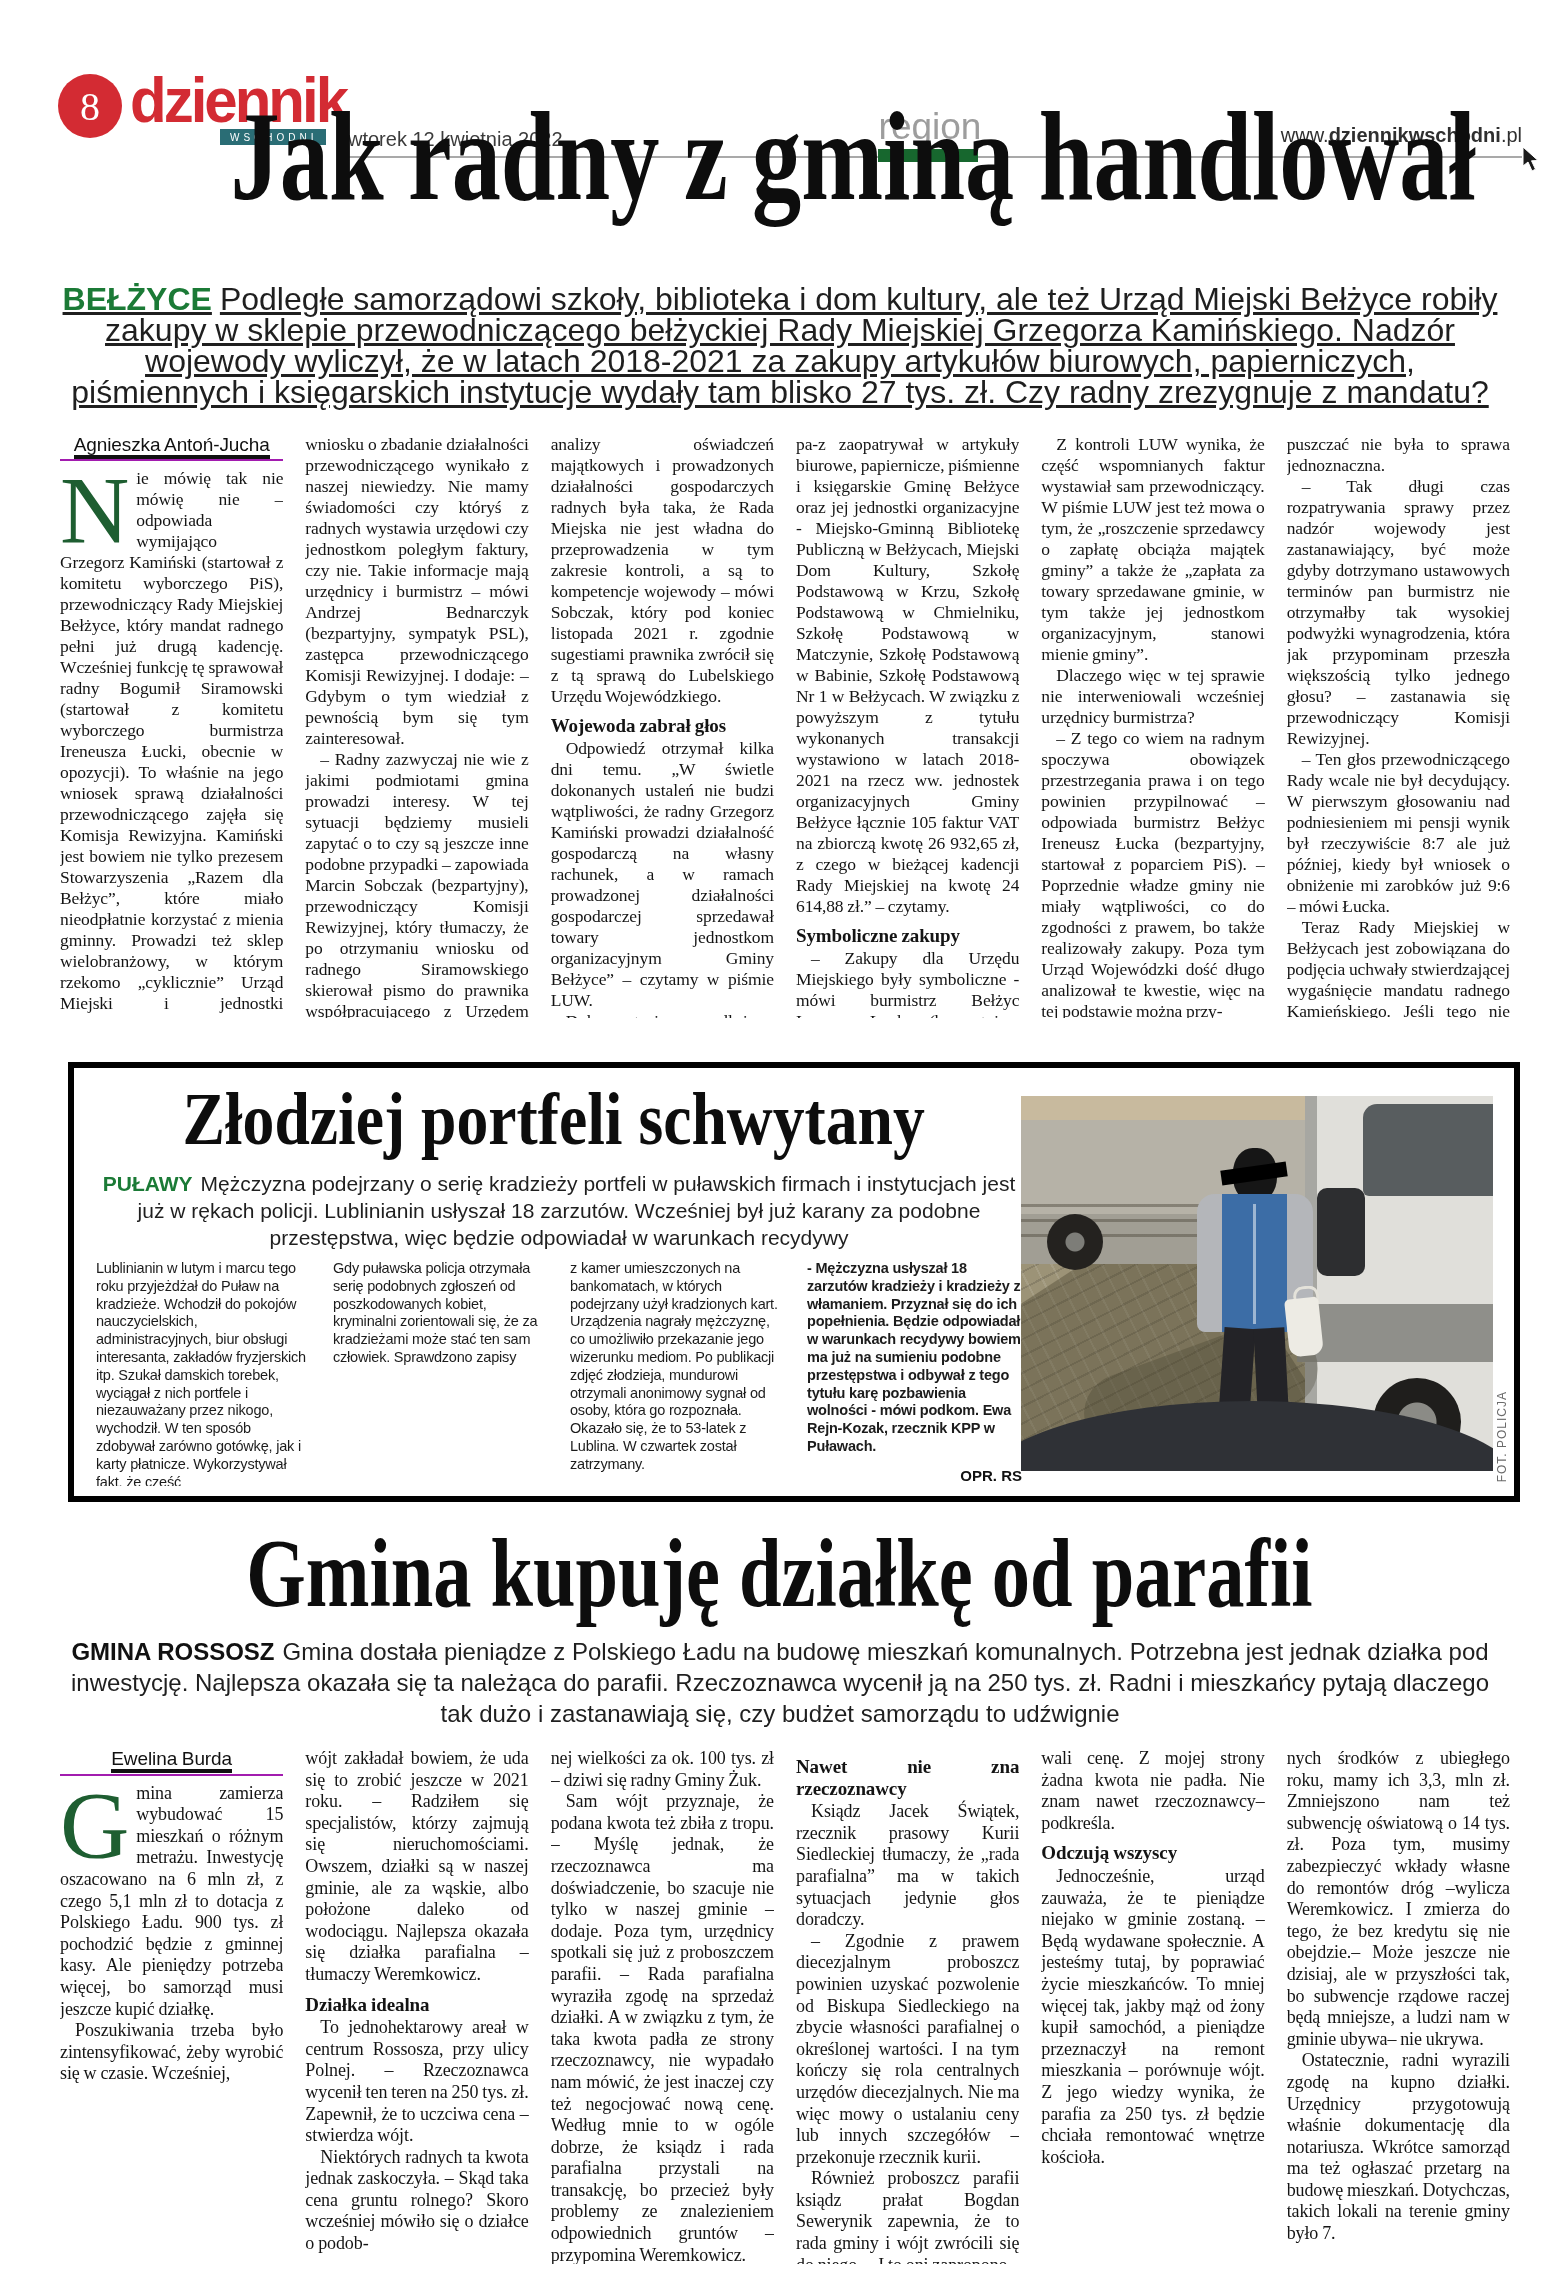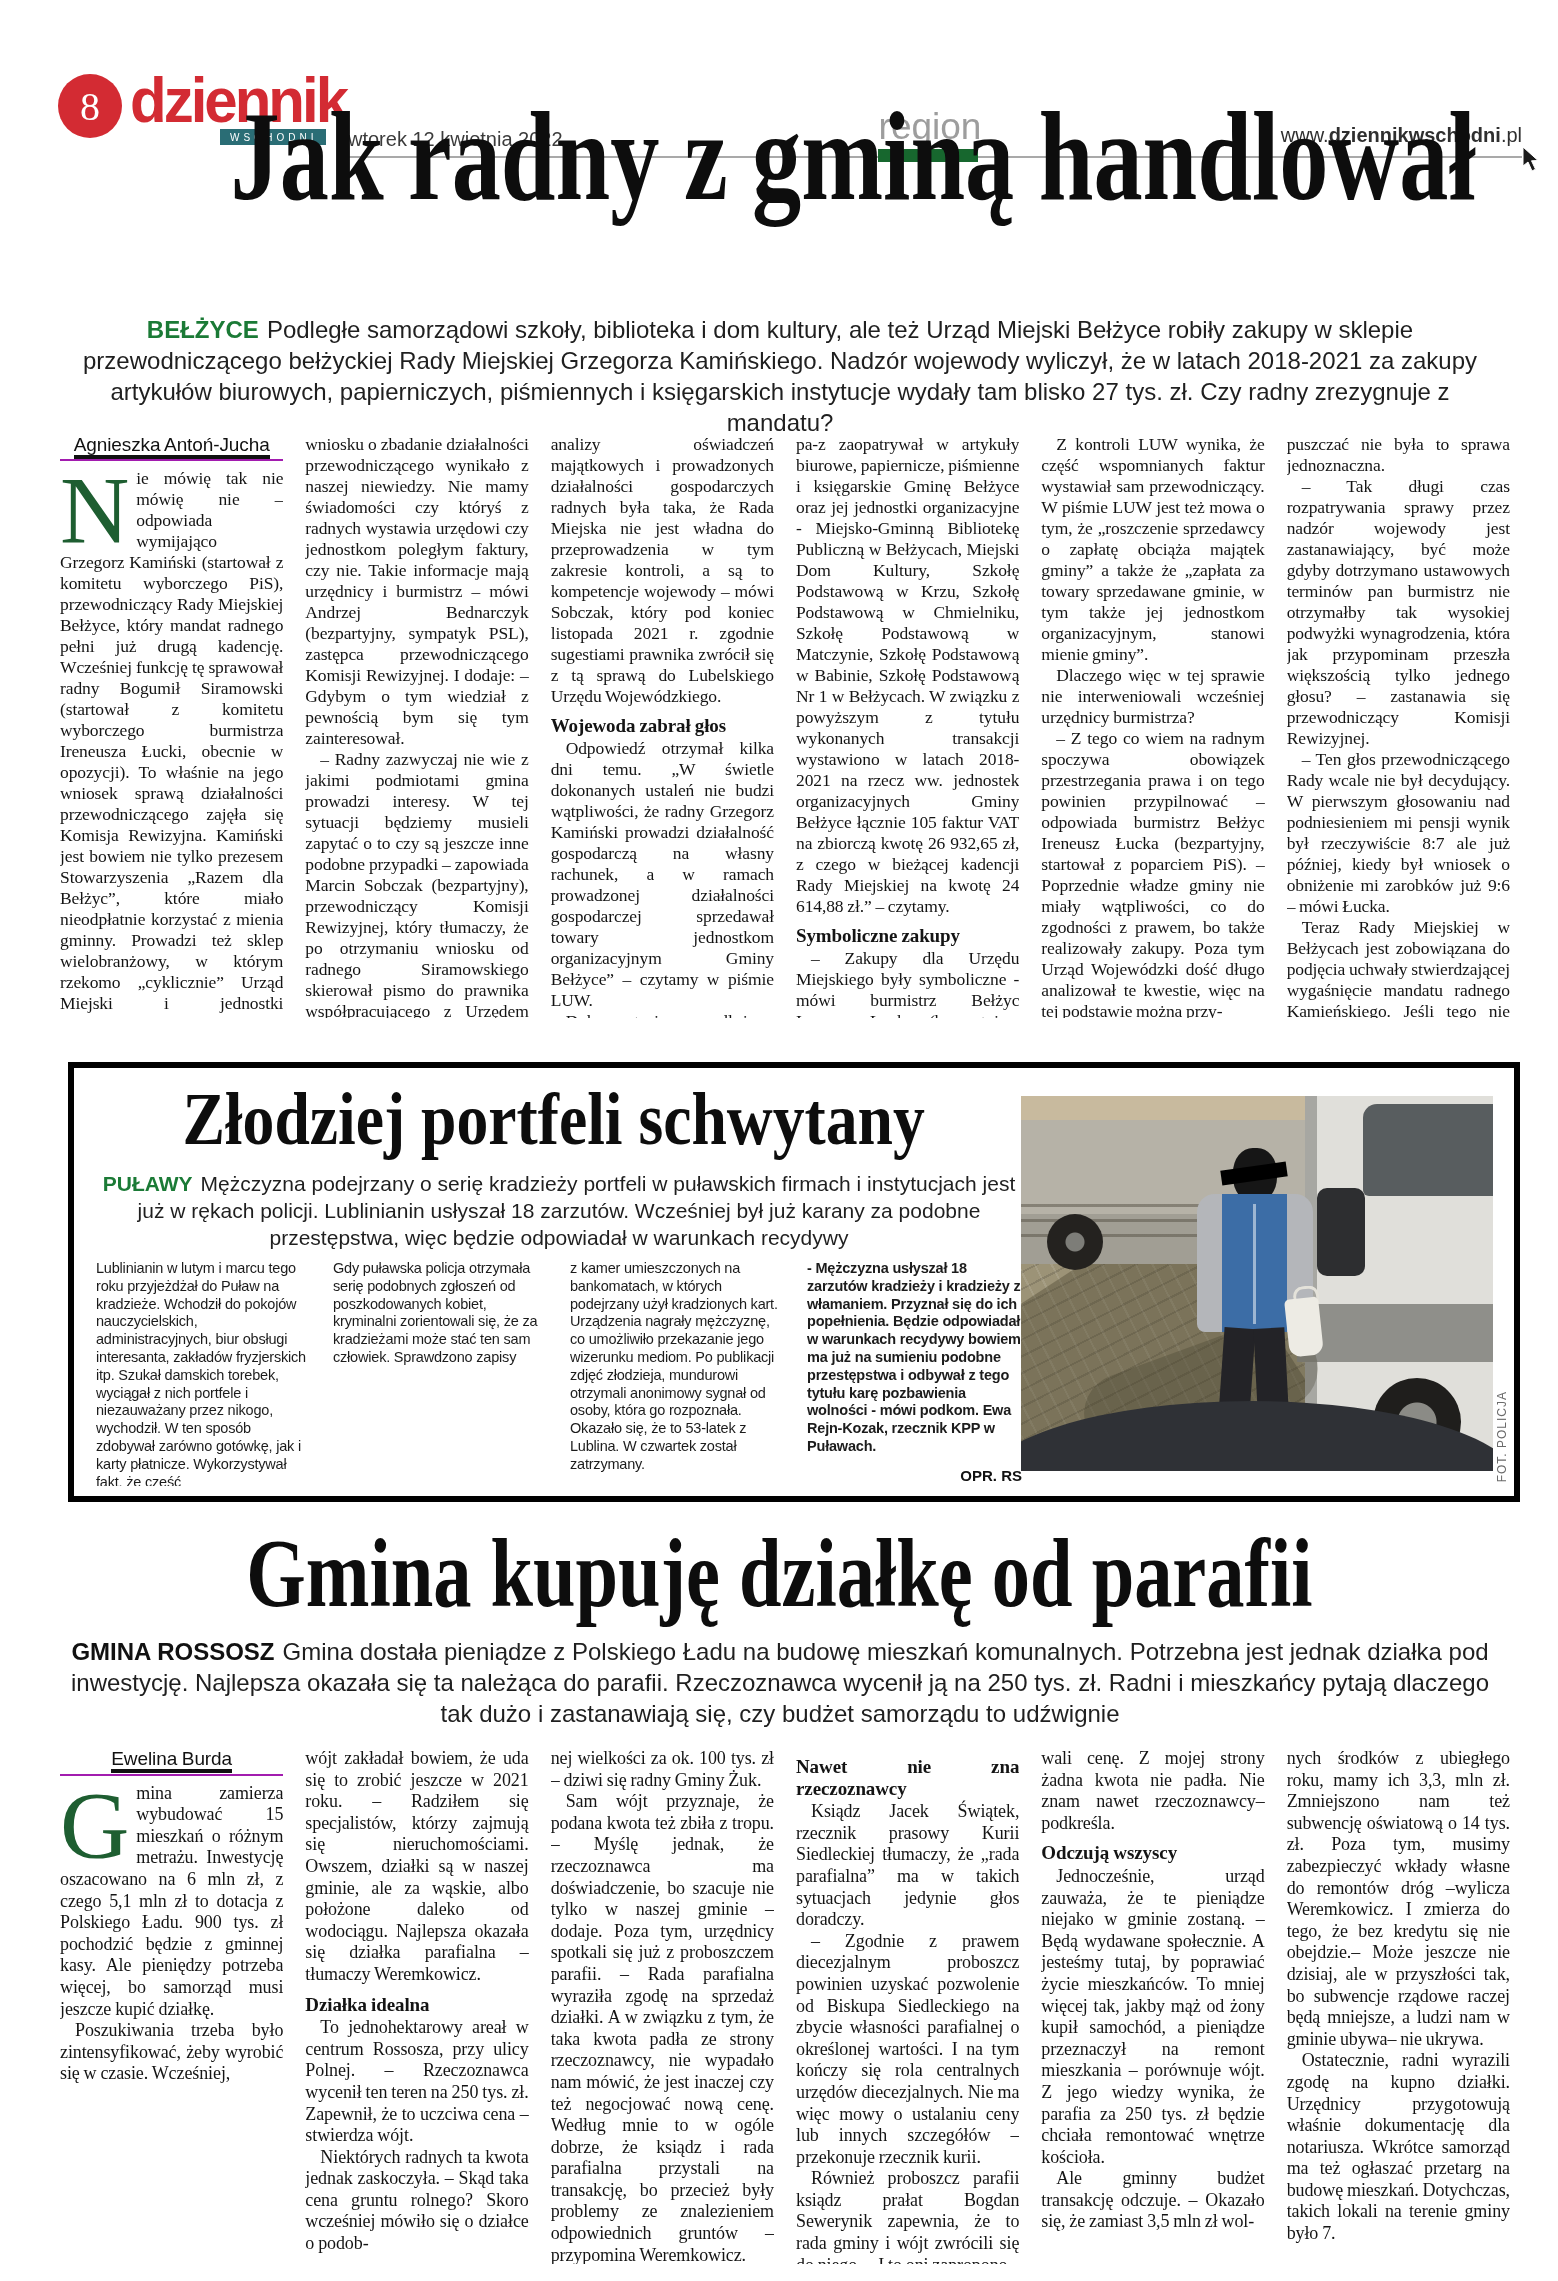--- a/index.html
+++ b/index.html
@@ -22,21 +22,21 @@
      font-family:"Liberation Sans",sans-serif;font-size:20px;color:#2f2f2f;}
   .m-site b{font-weight:bold;}
   .cursor{position:absolute;left:1521px;top:146px;}
   
   .headline{position:absolute;left:55px;width:1448px;text-align:center;font-weight:bold;line-height:1;color:#0d0d0d;}
   .headline .in{display:inline-block;transform:scaleX(0.78);transform-origin:center;white-space:nowrap;}
   .headline1{top:94px;font-size:126px;}
   .headline3{top:1524px;font-size:98px;}
   .lead{position:absolute;left:60px;width:1440px;text-align:center;
      font-family:"Liberation Sans",sans-serif;color:#1f1f1f;}
-  .lead1{top:314px;font-size:24px;line-height:31px;}
+  .lead1{top:284px;font-size:32px;line-height:31px;text-decoration:underline;}
   .lead3{top:1636px;font-size:24px;line-height:31px;}
   .tag{font-weight:bold;color:var(--tag_green);margin-right:8px;}
   .tag.black{color:#111;}
   
   .cols{position:absolute;display:flex;gap:22px;}
   .col{flex:1;overflow:hidden;}
   .art1cols{top:434px;left:60px;width:1450px;height:584px;}
   .art3cols{top:1748px;left:60px;width:1450px;height:516px;}
   .serifcol{font-family:"Liberation Serif",serif;font-size:17.5px;line-height:21px;text-align:justify;
      letter-spacing:-0.1px;word-spacing:-0.5px;color:#141414;}
@@ -257,21 +257,20 @@
           <p>Ksiądz Jacek Świątek, rzecznik prasowy Kurii Siedleckiej tłumaczy, że „rada parafialna” ma w takich sytuacjach jedynie głos doradczy.</p>
           <p>– Zgodnie z prawem diecezjalnym proboszcz powinien uzyskać pozwolenie od Biskupa Siedleckiego na zbycie własności parafialnej o określonej wartości. I na tym kończy się rola centralnych urzędów diecezjalnych. Nie ma więc mowy o ustalaniu ceny lub innych szczegółów – przekonuje rzecznik kurii.</p>
           <p>Również proboszcz parafii ksiądz prałat Bogdan Sewerynik zapewnia, że to rada gminy i wójt zwrócili się do niego. – I to oni zapropono-</p>
         </div>
       </div>
     <div class="col serifcol">
         <div>
           <p class="cont">wali cenę. Z mojej strony żadna kwota nie padła. Nie znam nawet rzeczoznawcy– podkreśla.</p>
           <div class="subhead">Odczują wszyscy</div>
           <p>Jednocześnie, urząd zauważa, że te pieniądze niejako w gminie zostaną. – Będą wydawane społecznie. A jesteśmy tutaj, by poprawiać życie mieszkańców. To mniej więcej tak, jakby mąż od żony kupił samochód, a pieniądze przeznaczył na remont mieszkania – porównuje wójt. Z jego wiedzy wynika, że parafia za 250 tys. zł będzie chciała remontować wnętrze kościoła.</p>
-          <p>Ale gminny budżet transakcję odczuje. – Okazało się, że zamiast 3,5 mln zł wol-</p>
         </div>
       </div>
     <div class="col serifcol">
         <div>
           <p class="cont">nych środków z ubiegłego roku, mamy ich 3,3, mln zł. Zmniejszono nam też subwencję oświatową o 14 tys. zł. Poza tym, musimy zabezpieczyć wkłady własne do remontów dróg –wylicza Weremkowicz. I zmierza do tego, że bez kredytu się nie obejdzie.– Może jeszcze nie dzisiaj, ale w przyszłości tak, bo subwencje rządowe raczej będą mniejsze, a ludzi nam w gminie ubywa– nie ukrywa.</p>
           <p>Ostatecznie, radni wyrazili zgodę na kupno działki. Urzędnicy przygotowują właśnie dokumentację dla notariusza. Wkrótce samorząd ma też ogłaszać przetarg na budowę mieszkań. Dotychczas, takich lokali na terenie gminy było 7.</p>
         </div>
       </div>
   </div>
 

